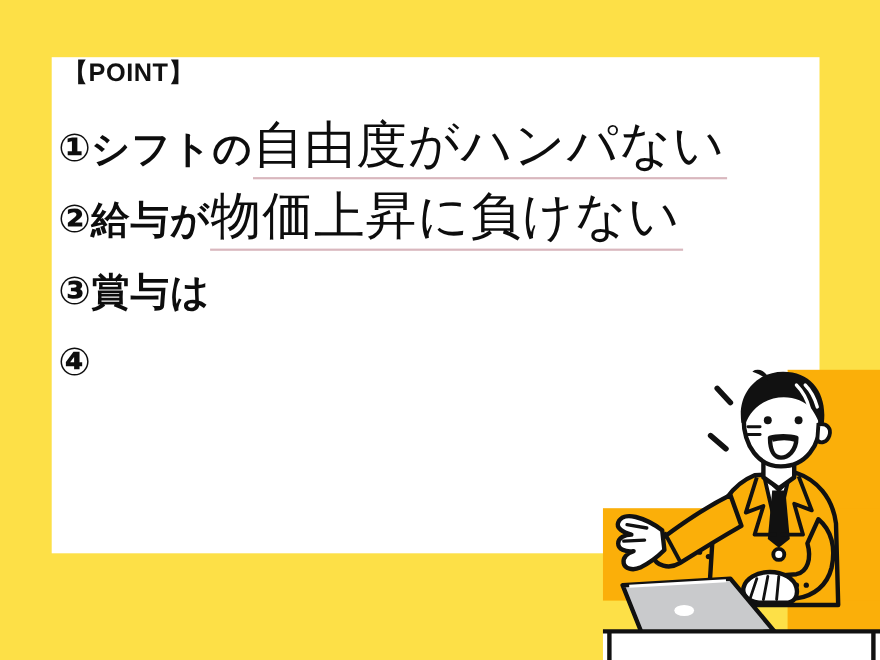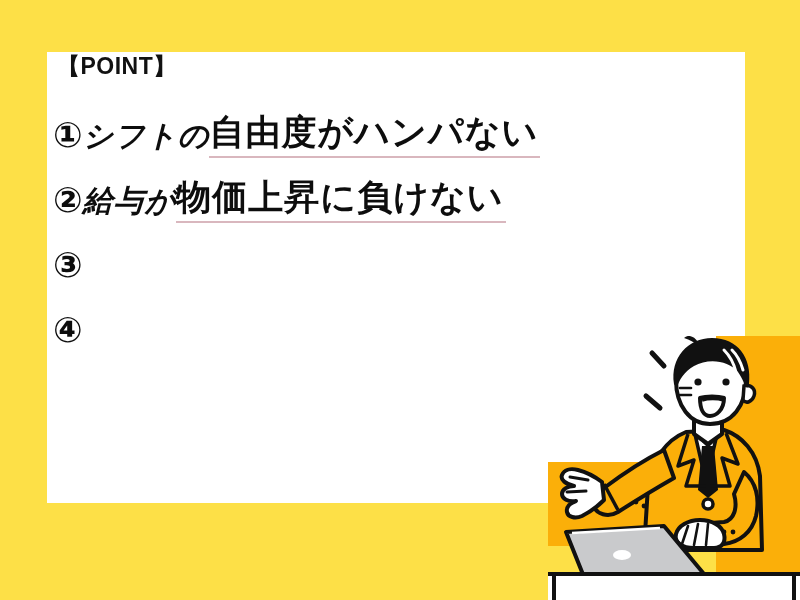--- a/index.html
+++ b/index.html
@@ -65,32 +65,31 @@
   .bullet-marker {
     font-size: 35px;
     font-weight: 700;
     color: #0d0d0d;
     line-height: 1;
     flex: 0 0 auto;
     font-family: "DejaVu Sans", "Liberation Sans", sans-serif;
   }
 
   .bullet-plain {
-    font-size: 30px;
+    font-size: 35px;
     font-weight: 700;
     color: #0d0d0d;
     line-height: 1;
     letter-spacing: 1px;
     flex: 0 0 auto;
-    font-style: italic;
   }
 
   .bullet-underlined {
-    font-size: 35px;
-    font-weight: 700;
+    font-size: 46px;
+    font-weight: 400;
     color: #0d0d0d;
     line-height: 1;
     letter-spacing: 1px;
     flex: 0 0 auto;
     position: relative;
     padding-bottom: 9px;
   }
   .bullet-underlined::after {
     content: "";
     position: absolute;
@@ -130,20 +129,21 @@
     </div>
 
     <div class="bullet-row">
       <span class="bullet-marker">②</span>
       <span class="bullet-plain">給与が</span>
       <span class="bullet-underlined">物価上昇に負けない</span>
     </div>
 
     <div class="bullet-row">
       <span class="bullet-marker">③</span>
+      <span class="bullet-plain">賞与は</span>
     </div>
 
     <div class="bullet-row">
       <span class="bullet-marker">④</span>
     </div>
 
   </div>
 
   <div id="illustration">
     <svg width="252" height="264" viewBox="0 0 252 264" xmlns="http://www.w3.org/2000/svg">

